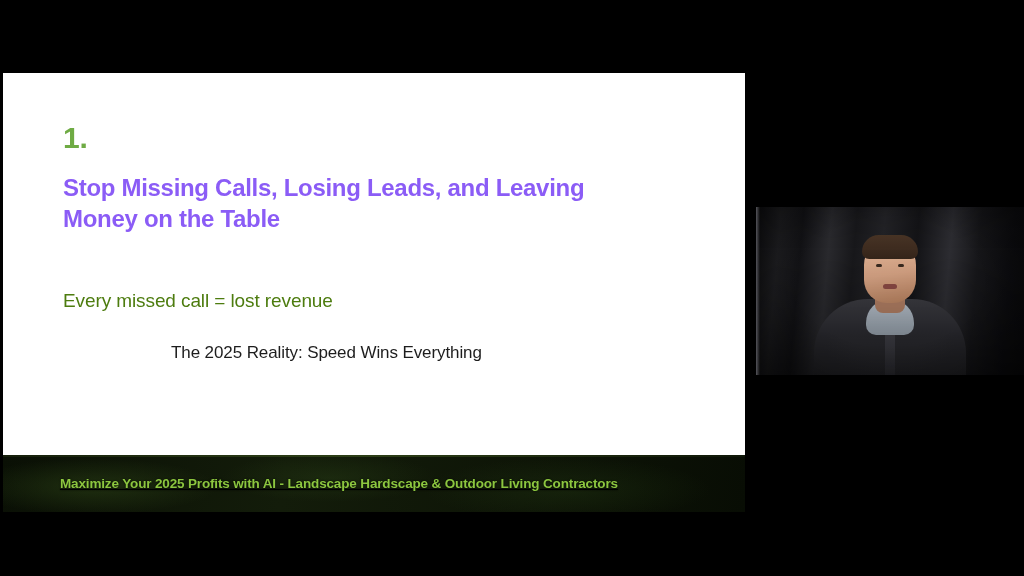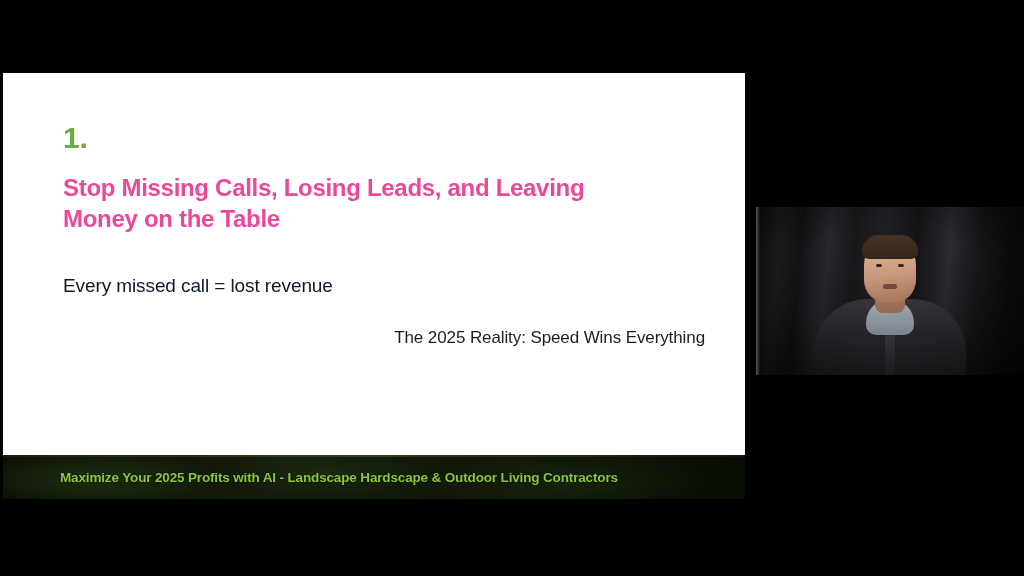--- a/index.html
+++ b/index.html
@@ -46,65 +46,66 @@
   .heading-text {
     color:#6fab44;
     font-size:30px;
     font-weight:700;
     line-height:1.1;
     letter-spacing:-0.4px;
   }
 
   
   .subtitle {
-    color:#ec4899;
+    color:#8b5cf6;
     font-size:24px;
     font-weight:700;
     line-height:1.28;
     letter-spacing:-0.3px;
     max-width:600px;
-    margin-bottom:33px;
+    margin-bottom:48px;
   }
 
   
   .bullets { margin-bottom:24px; }
   .bullet-line {
-    color:#0f172a;
+    color:#4d7c0f;
     font-size:19px;
     font-weight:400;
     line-height:1.0;
     letter-spacing:-0.1px;
     padding:9px 0;
   }
 
   
   .kicker {
     color:#1d1d1d;
     font-size:17px;
     font-weight:400;
     letter-spacing:-0.1px;
-    text-align:right;
+    text-align:left;
     padding-left:108px;
     margin-top:7px;
   }
 
   
   #footer-band {
     position:absolute;
     left:3px; top:455px;
-    width:742px; height:44px;
+    width:742px; height:57px;
     background:#0d1407;
     background-image:
       radial-gradient(ellipse 180px 40px at 12% 55%, rgba(60,90,30,0.38), rgba(0,0,0,0) 70%),
       radial-gradient(ellipse 150px 34px at 44% 40%, rgba(48,76,26,0.30), rgba(0,0,0,0) 72%),
       radial-gradient(ellipse 200px 44px at 76% 60%, rgba(40,66,22,0.32), rgba(0,0,0,0) 72%),
       linear-gradient(100deg, #0a1005 0%, #131c0a 38%, #0e1507 70%, #080d04 100%);
     overflow:hidden;
     display:flex;
     align-items:center;
+    text-decoration:underline;
   }
   #footer-band::after{
     content:"";
     position:absolute; left:0; right:0; top:0; height:2px;
     background:linear-gradient(90deg, rgba(120,160,60,0.10), rgba(140,190,70,0.22), rgba(90,130,45,0.08));
     pointer-events:none;
   }
   .footer-text {
     position:relative;
     z-index:2;

